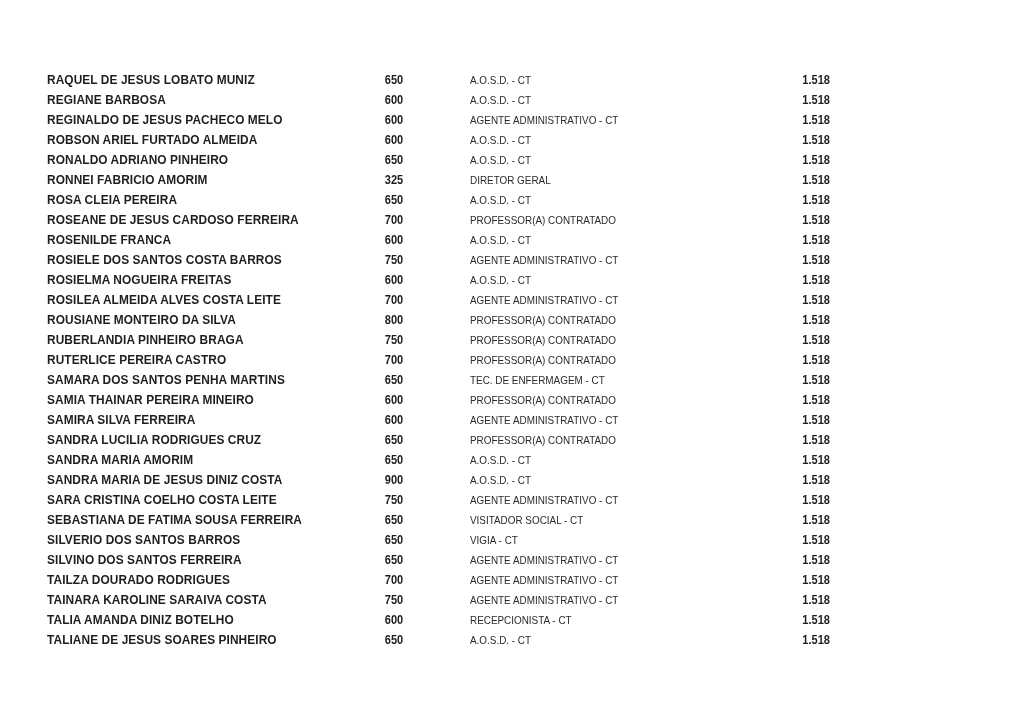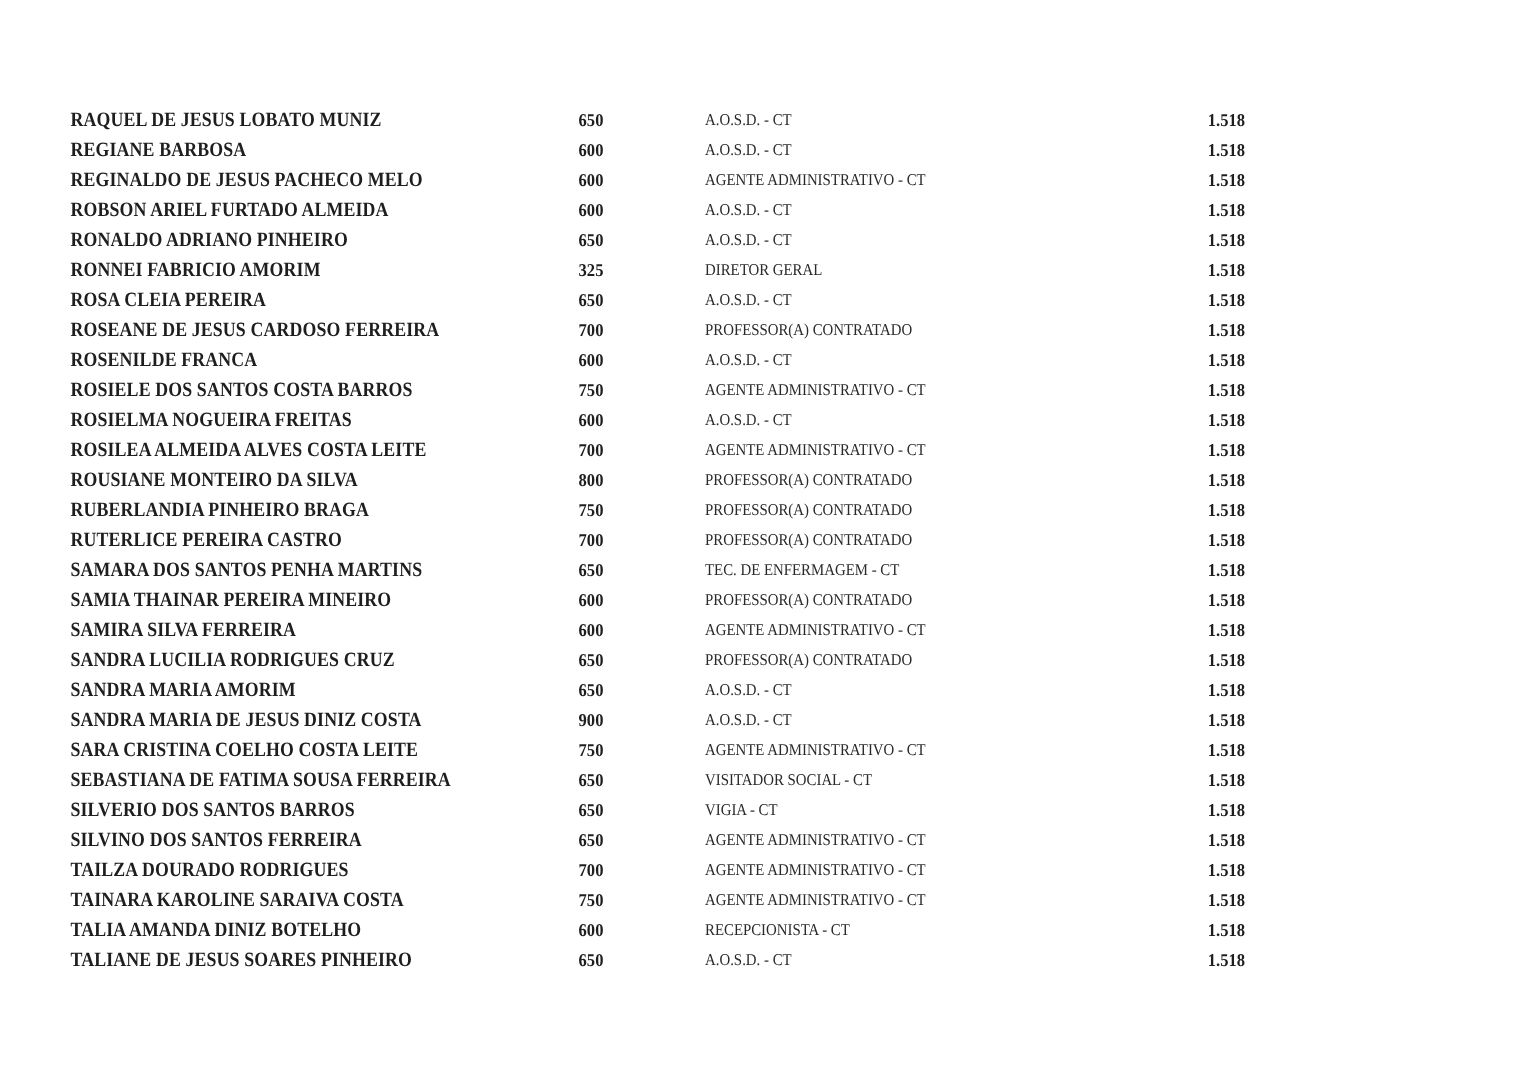--- a/index.html
+++ b/index.html
@@ -26,21 +26,20 @@
     left: 0;
     width: 1024px;
   }
   .row {
     display: grid;
     grid-template-columns: 289px 116px 18px 270px 90px;
     padding-left: 47px;
     height: 20px;
     line-height: 20px;
     align-items: center;
-    font-family: Liberation Serif, serif;
   }
   .cell {
     white-space: nowrap;
     overflow: visible;
   }
   .cell.name {
     grid-column: 1;
     font-weight: 700;
     font-size: 13.5px;
     color: #1e1e1e;

